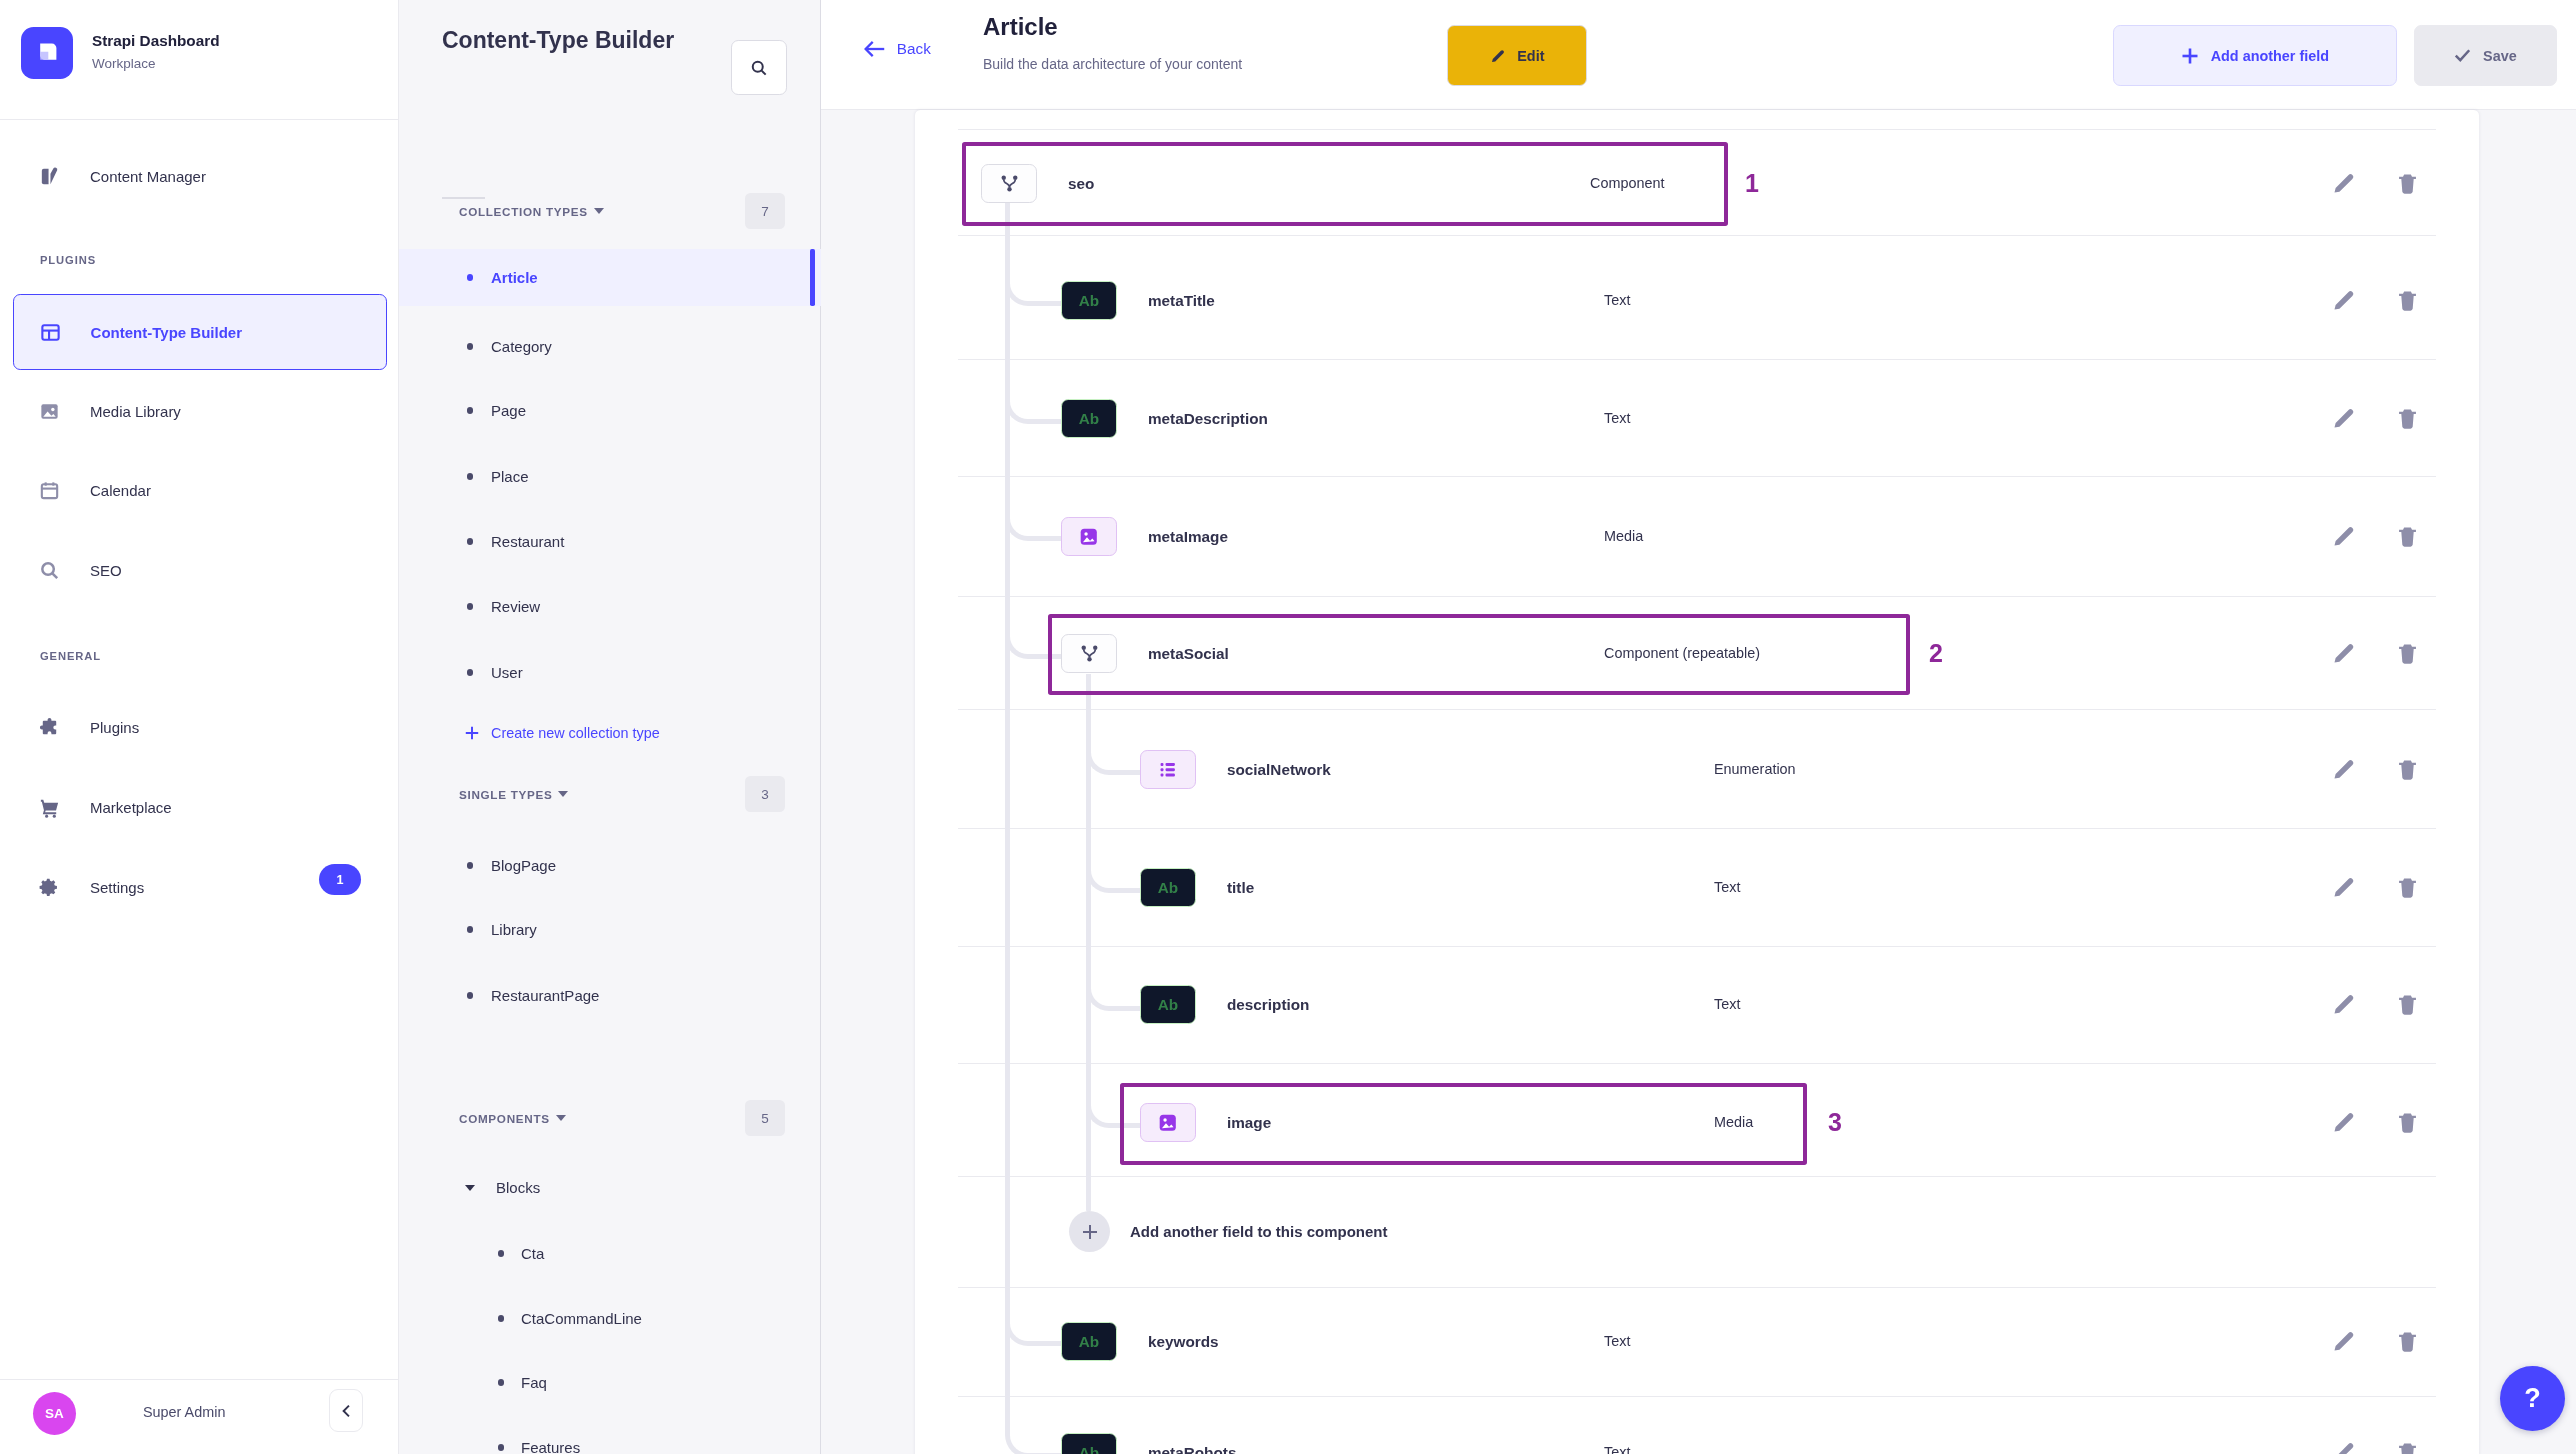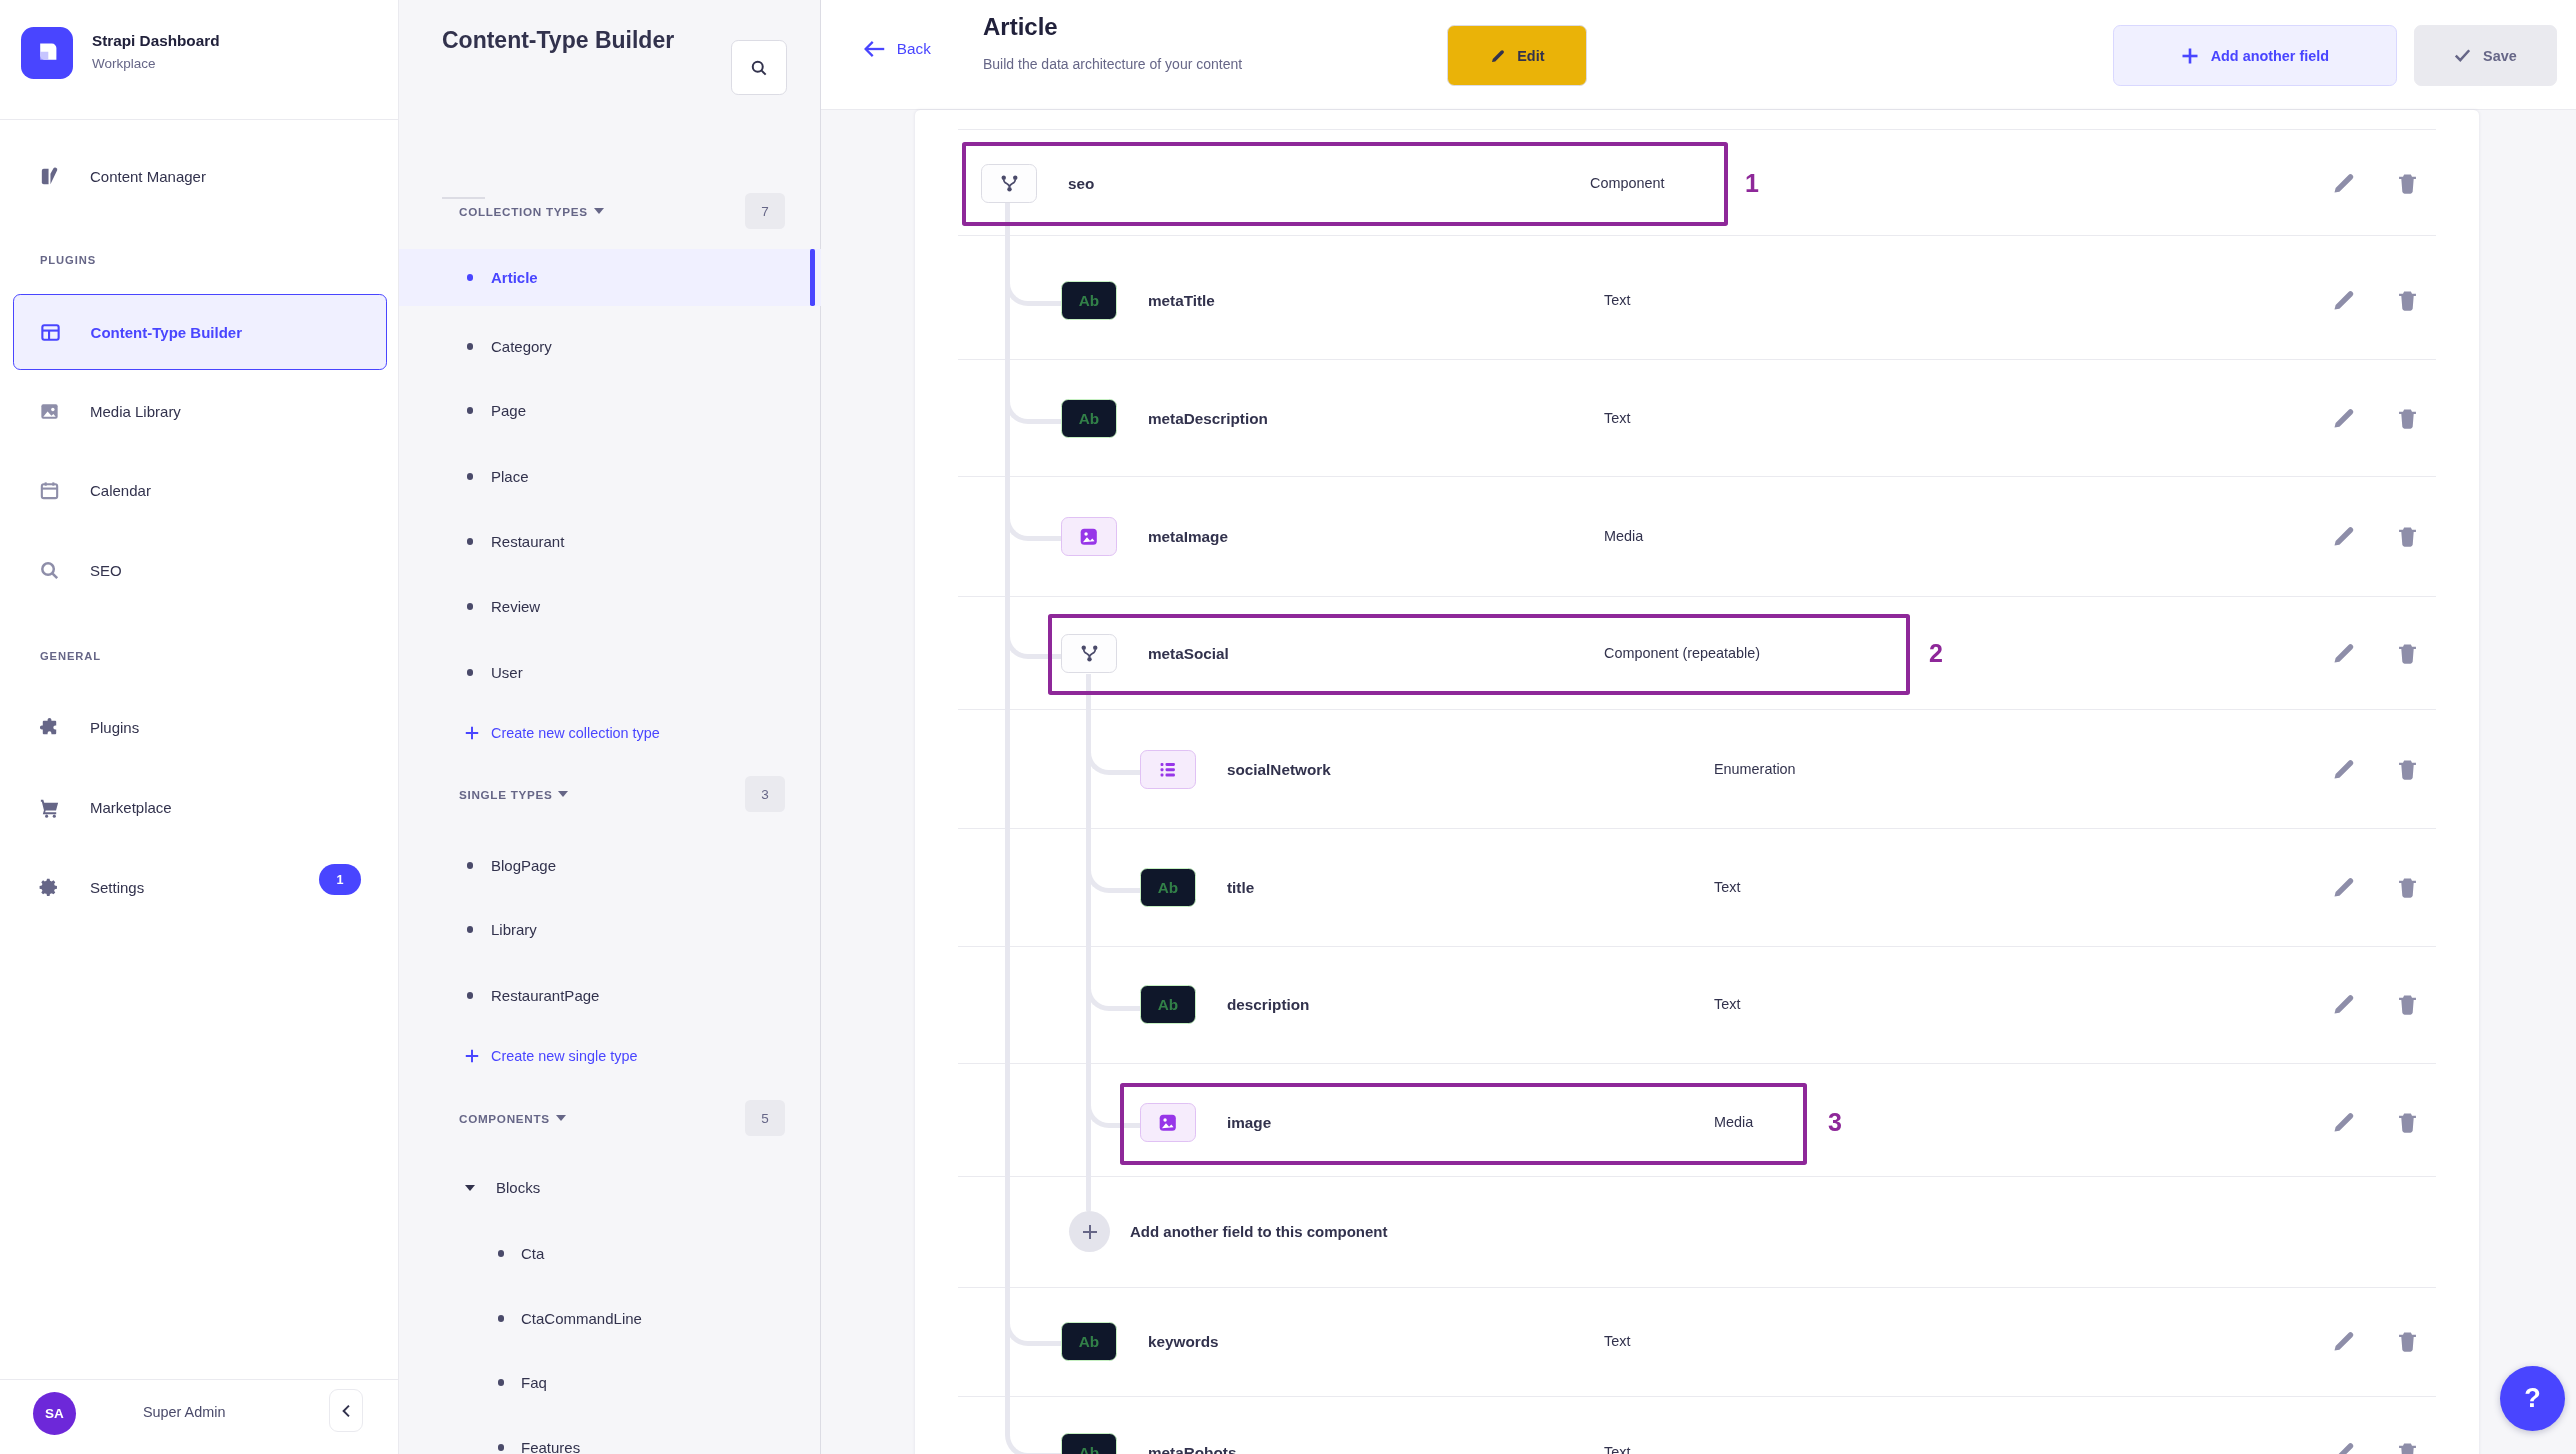--- a/index.html
+++ b/index.html
@@ -19,21 +19,21 @@
   .nav-item .nav-icon { position:absolute; left:38px; width:23px; height:23px; display:flex; }
   .nav-item .nav-label { position:absolute; left:90px; font-size:15px; color:#32324D; font-weight:500; }
   .section-label { position:absolute; left:40px; font-size:11.2px; font-weight:700; color:#666687; letter-spacing:0.9px; }
   .nav-selected { position:absolute; left:12.6px; top:294px; width:374px; height:76px;
     background:#F0F0FF; border:1.8px solid #4945FF; border-radius:7.2px; display:flex; align-items:center; cursor:pointer; }
   .nav-selected .nav-icon { position:absolute; left:25px; width:23px; height:23px; display:flex; }
   .nav-selected .nav-label { position:absolute; left:77px; font-size:15px; color:#4945FF; font-weight:600; }
   .badge-pill { position:absolute; left:319px; top:864px; width:42px; height:31px; background:#4945FF;
     border-radius:16px; color:#fff; font-size:12.6px; font-weight:700; display:flex; align-items:center; justify-content:center; }
   .avatar { position:absolute; left:33px; top:1392px; width:43px; height:43px; border-radius:50%;
-    background:#6d28d9; color:#fff; font-weight:700; font-size:13.5px; display:flex; align-items:center; justify-content:center; }
+    background:#d946ef; color:#fff; font-weight:700; font-size:13.5px; display:flex; align-items:center; justify-content:center; }
   .user-name { position:absolute; left:143px; top:1404px; font-size:14.4px; color:#4A4A6A; font-weight:500; }
   .collapse-btn { position:absolute; left:329px; top:1389px; width:34px; height:43px; border:0.9px solid #EAEAEF;
     border-radius:9px; background:#fff; display:flex; align-items:center; justify-content:center; cursor:pointer; }
 
   
   #sidebar2 { position:absolute; left:399px; top:0; width:422px; height:1454px;
     background:#F6F6F9; border-right:0.9px solid #DCDCE4; }
   .sub-title { position:absolute; left:43px; top:25px; width:260px; font-size:23px; font-weight:700; color:#32324D; line-height:1.35; }
   .search-btn { position:absolute; left:332px; top:40px; width:56px; height:55px; background:#fff;
     border:0.9px solid #DCDCE4; border-radius:7.2px; display:flex; align-items:center; justify-content:center; cursor:pointer; }
@@ -275,29 +275,20 @@
     <span class="lbl">BlogPage</span>
   </div>
   <div class="sub-item" style="top:901px">
     <span class="dot"></span>
     <span class="lbl">Library</span>
   </div>
   <div class="sub-item" style="top:967px">
     <span class="dot"></span>
     <span class="lbl">RestaurantPage</span>
   </div>
-  <div class="create-link" style="top:1029px">
-    <span class="plus">
-      <svg viewBox="0 0 18 18" width="16" height="16">
-          <line x1="9" y1="2" x2="9" y2="16" stroke="#4945FF" stroke-width="2.2"></line>
-          <line x1="2" y1="9" x2="16" y2="9" stroke="#4945FF" stroke-width="2.2"></line>
-        </svg>
-    </span>
-    <span class="lbl">Create new single type</span>
-  </div>
 
   <div class="sub-section" style="top:1100px">
     <span class="lbl">COMPONENTS</span>
     <span class="caret-down"></span>
   </div>
   <div class="count-badge" style="top:1100px">5</div>
 
   <div class="group-row" style="top:1159px">
     <span class="caret-down"></span>
     <span class="lbl">Blocks</span>

